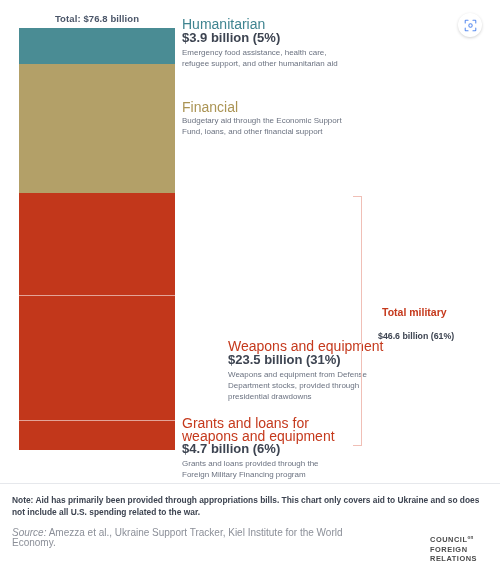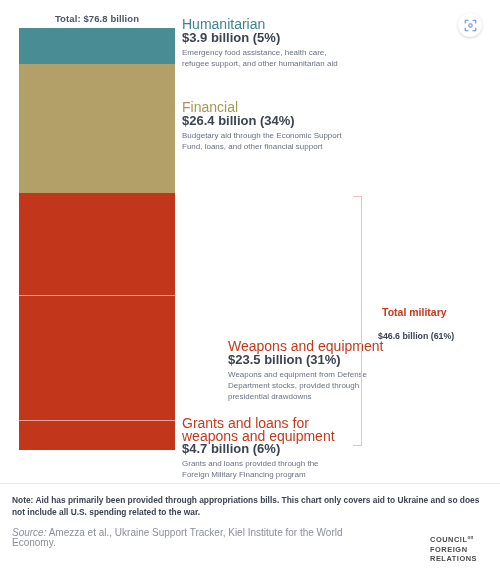--- a/index.html
+++ b/index.html
@@ -199,21 +199,20 @@
   </div>
 
   <div class="ann" style="top:18px;">
     <p class="ann-title" style="color:#3f8490;">Humanitarian</p>
     <p class="ann-value">$3.9 billion (5%)</p>
     <p class="ann-desc">Emergency food assistance, health care, refugee support, and other humanitarian aid</p>
   </div>
 
   <div class="ann" style="top:101px;">
     <p class="ann-title" style="color:#ab9454;">Financial</p>
-    <p class="ann-value">$26.4 billion (34%)</p>
     <p class="ann-desc">Budgetary aid through the Economic Support Fund, loans, and other financial support</p>
   </div>
 
 
   <div class="ann" style="top:340px;margin-left:46px;">
     <p class="ann-title" style="color:#c5391c;">Weapons and equipment</p>
     <p class="ann-value">$23.5 billion (31%)</p>
     <p class="ann-desc">Weapons and equipment from Defense Department stocks, provided through presidential drawdowns</p>
   </div>
 

